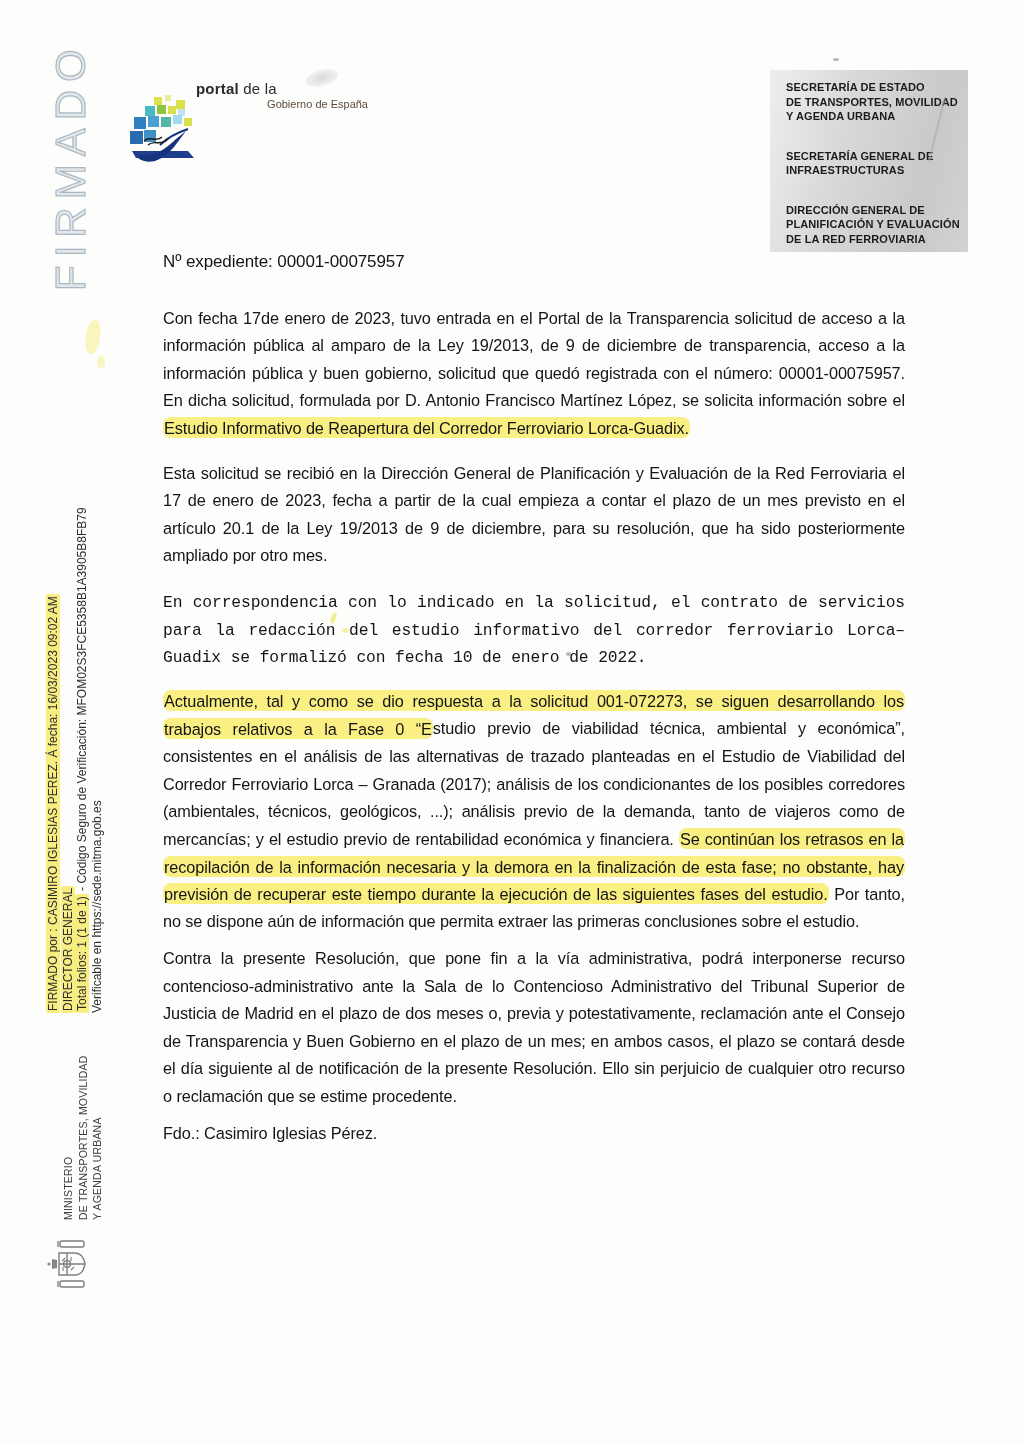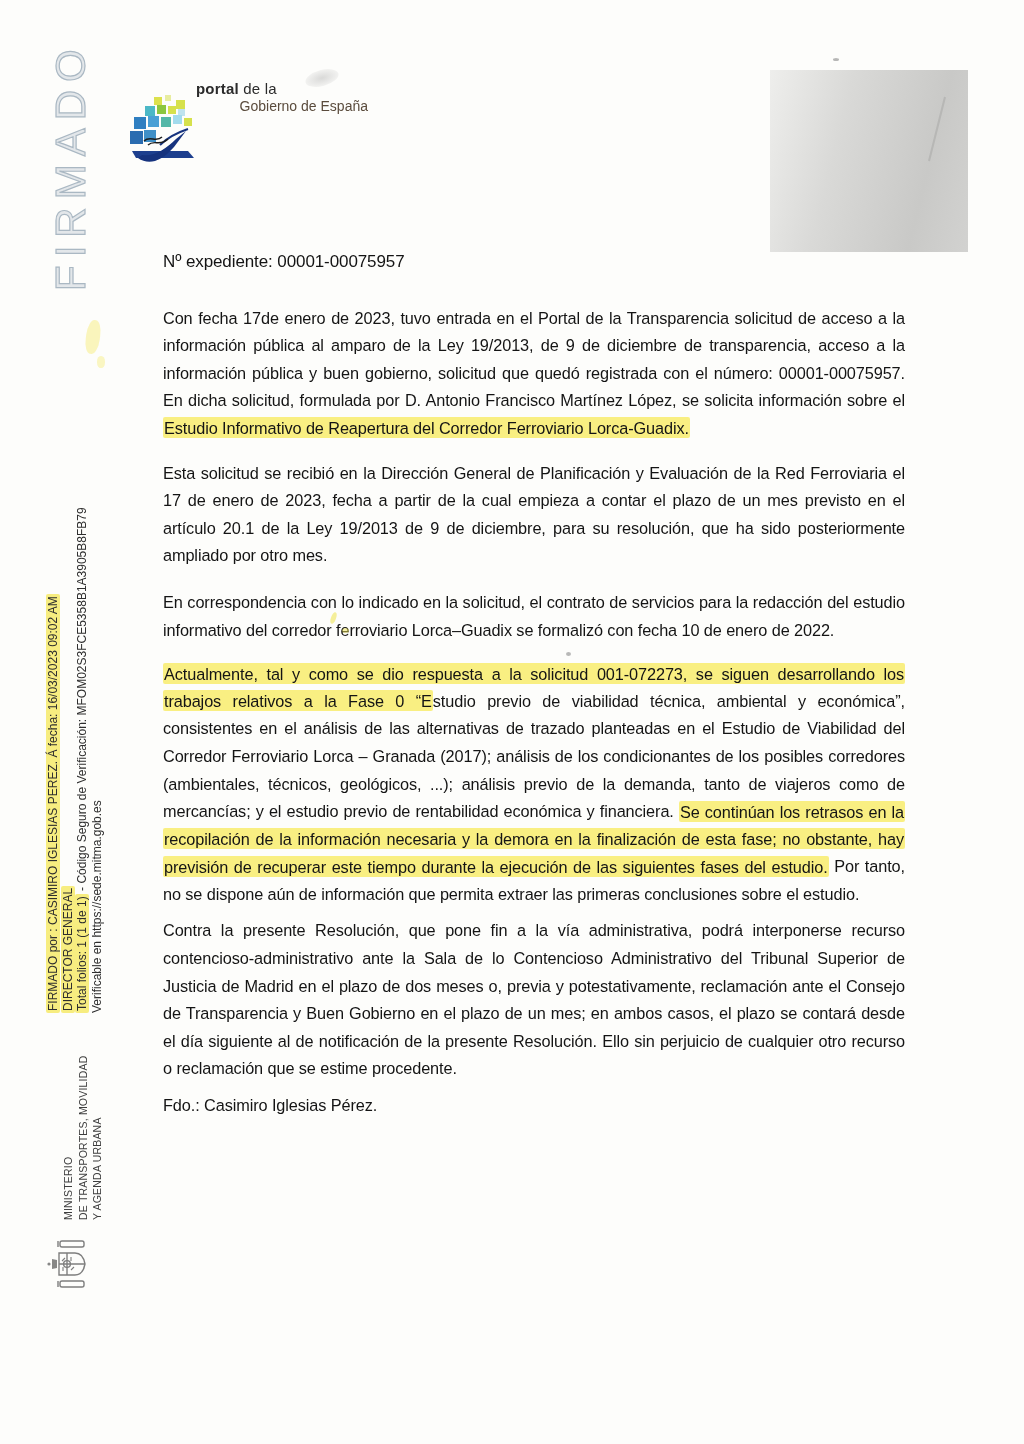--- a/index.html
+++ b/index.html
@@ -21,21 +21,21 @@
     color: rgba(168, 182, 194, 0.30);
     -webkit-text-stroke: 1.2px #aab8c3;
   }
 
   
   .logo-mark { position: absolute; left: 130px; top: 93px; width: 72px; height: 75px; }
   .logo-mark .sq { position: absolute; }
   .logo-text { position: absolute; left: 196px; top: 80px; width: 260px; }
   .logo-line1 { font-size: 15px; color: #2b2b2b; letter-spacing: 0.2px; }
   .logo-line2 { font-size: 27px; font-weight: 700; color: #1e6db3; letter-spacing: -0.4px; margin-top: 1px; }
-  .logo-line3 { font-size: 14px; color: #5a4b3c; text-align: right; width: 172px; margin-top: 1px; }
+  .logo-line3 { font-size: 11px; color: #5a4b3c; text-align: right; width: 172px; margin-top: 1px; }
 
   
   .gray-panel {
     position: absolute; left: 770px; top: 70px; width: 198px; height: 182px;
     background: linear-gradient(104deg, #eeeeec 0%, #d9d9d7 35%, #c9c9c7 75%, #d2d2d0 100%);
   }
   .right-header { position: absolute; left: 786px; top: 80px; width: 178px;
     font-size: 11px; font-weight: 700; line-height: 14.5px; color: #1b1b1b; letter-spacing: 0.1px; }
   .hdr-block { white-space: pre-line; margin-bottom: 25px; }
 
@@ -61,25 +61,25 @@
   .content {
     position: absolute; left: 163px; top: 248px; width: 742px;
     font-size: 16.3px; line-height: 27.6px; color: #141414;
     text-align: justify; letter-spacing: -0.1px;
   }
   .expediente { font-weight: 400; font-size: 17px; margin: 0 0 29px 0; text-align: left; }
   .content p { margin: 0; }
   .p1 { margin-bottom: 17px !important; }
   .p2 { margin-bottom: 19px !important; }
   .p3 { margin-bottom: 19px !important; }
-  .p4 { margin-bottom: 16px !important; }
+  .p4 { margin-bottom: 16px !important; font-family: Liberation Mono, monospace; }
   .p5 { margin-bottom: 9px !important; }
   .p6 { margin-bottom: 9px !important; }
   mark.hl { background: rgba(247, 235, 100, 0.8); color: inherit; padding: 1.5px 1px;
-    border-radius: 2px; box-decoration-break: clone; -webkit-box-decoration-break: clone; }
+    border-radius: 8px; box-decoration-break: clone; -webkit-box-decoration-break: clone; }
   .sig-line2 { }
 
   
   .footer {
     position: absolute; right: 56px; top: 1306px; text-align: right;
     font-size: 11px; font-weight: 700; line-height: 15.5px; color: #1f1f1f;
     white-space: pre-line; letter-spacing: 0.2px;
   }
 
   
@@ -126,20 +126,30 @@
       <path d="M30 18 C 36 12, 46 6, 58 2" stroke="#16337e" stroke-width="2" fill="none"></path>
       <path d="M14 14 C 20 8, 26 16, 32 10 M18 18 C 24 12, 30 20, 38 12" stroke="#1c1c1c" stroke-width="1.4" fill="none"></path>
     </svg>
   </div>
   <div class="logo-text">
     <div class="logo-line1"><b>portal</b><span> de la</span></div>
     <div class="logo-line3">Gobierno de España</div>
   </div>
 
   <div class="gray-panel"></div>
+  <div class="right-header">
+    <div class="hdr-block">SECRETARÍA DE ESTADO
+DE TRANSPORTES, MOVILIDAD
+Y AGENDA URBANA</div>
+    <div class="hdr-block">SECRETARÍA GENERAL DE
+INFRAESTRUCTURAS</div>
+    <div class="hdr-block">DIRECCIÓN GENERAL DE
+PLANIFICACIÓN Y EVALUACIÓN
+DE LA RED FERROVIARIA</div>
+  </div>
 
   <div class="sidebar-sign">
     <div class="s-line"><mark class="side-hl">FIRMADO por : CASIMIRO IGLESIAS PEREZ. Á fecha: 16/03/2023 09:02 AM</mark></div>
     <div class="s-line"><mark class="side-hl">DIRECTOR GENERAL</mark></div>
     <div class="s-line"><mark class="side-hl">Total folios: 1 (1 de 1)</mark><span> - Código Seguro de Verificación: MFOM02S3FCE5358B1A3905B8FB79</span></div>
     <div class="s-line"><span>Verificable en https://sede.mitma.gob.es</span></div>
   </div>
 
   <div class="ministry">MINISTERIO
 DE TRANSPORTES, MOVILIDAD

